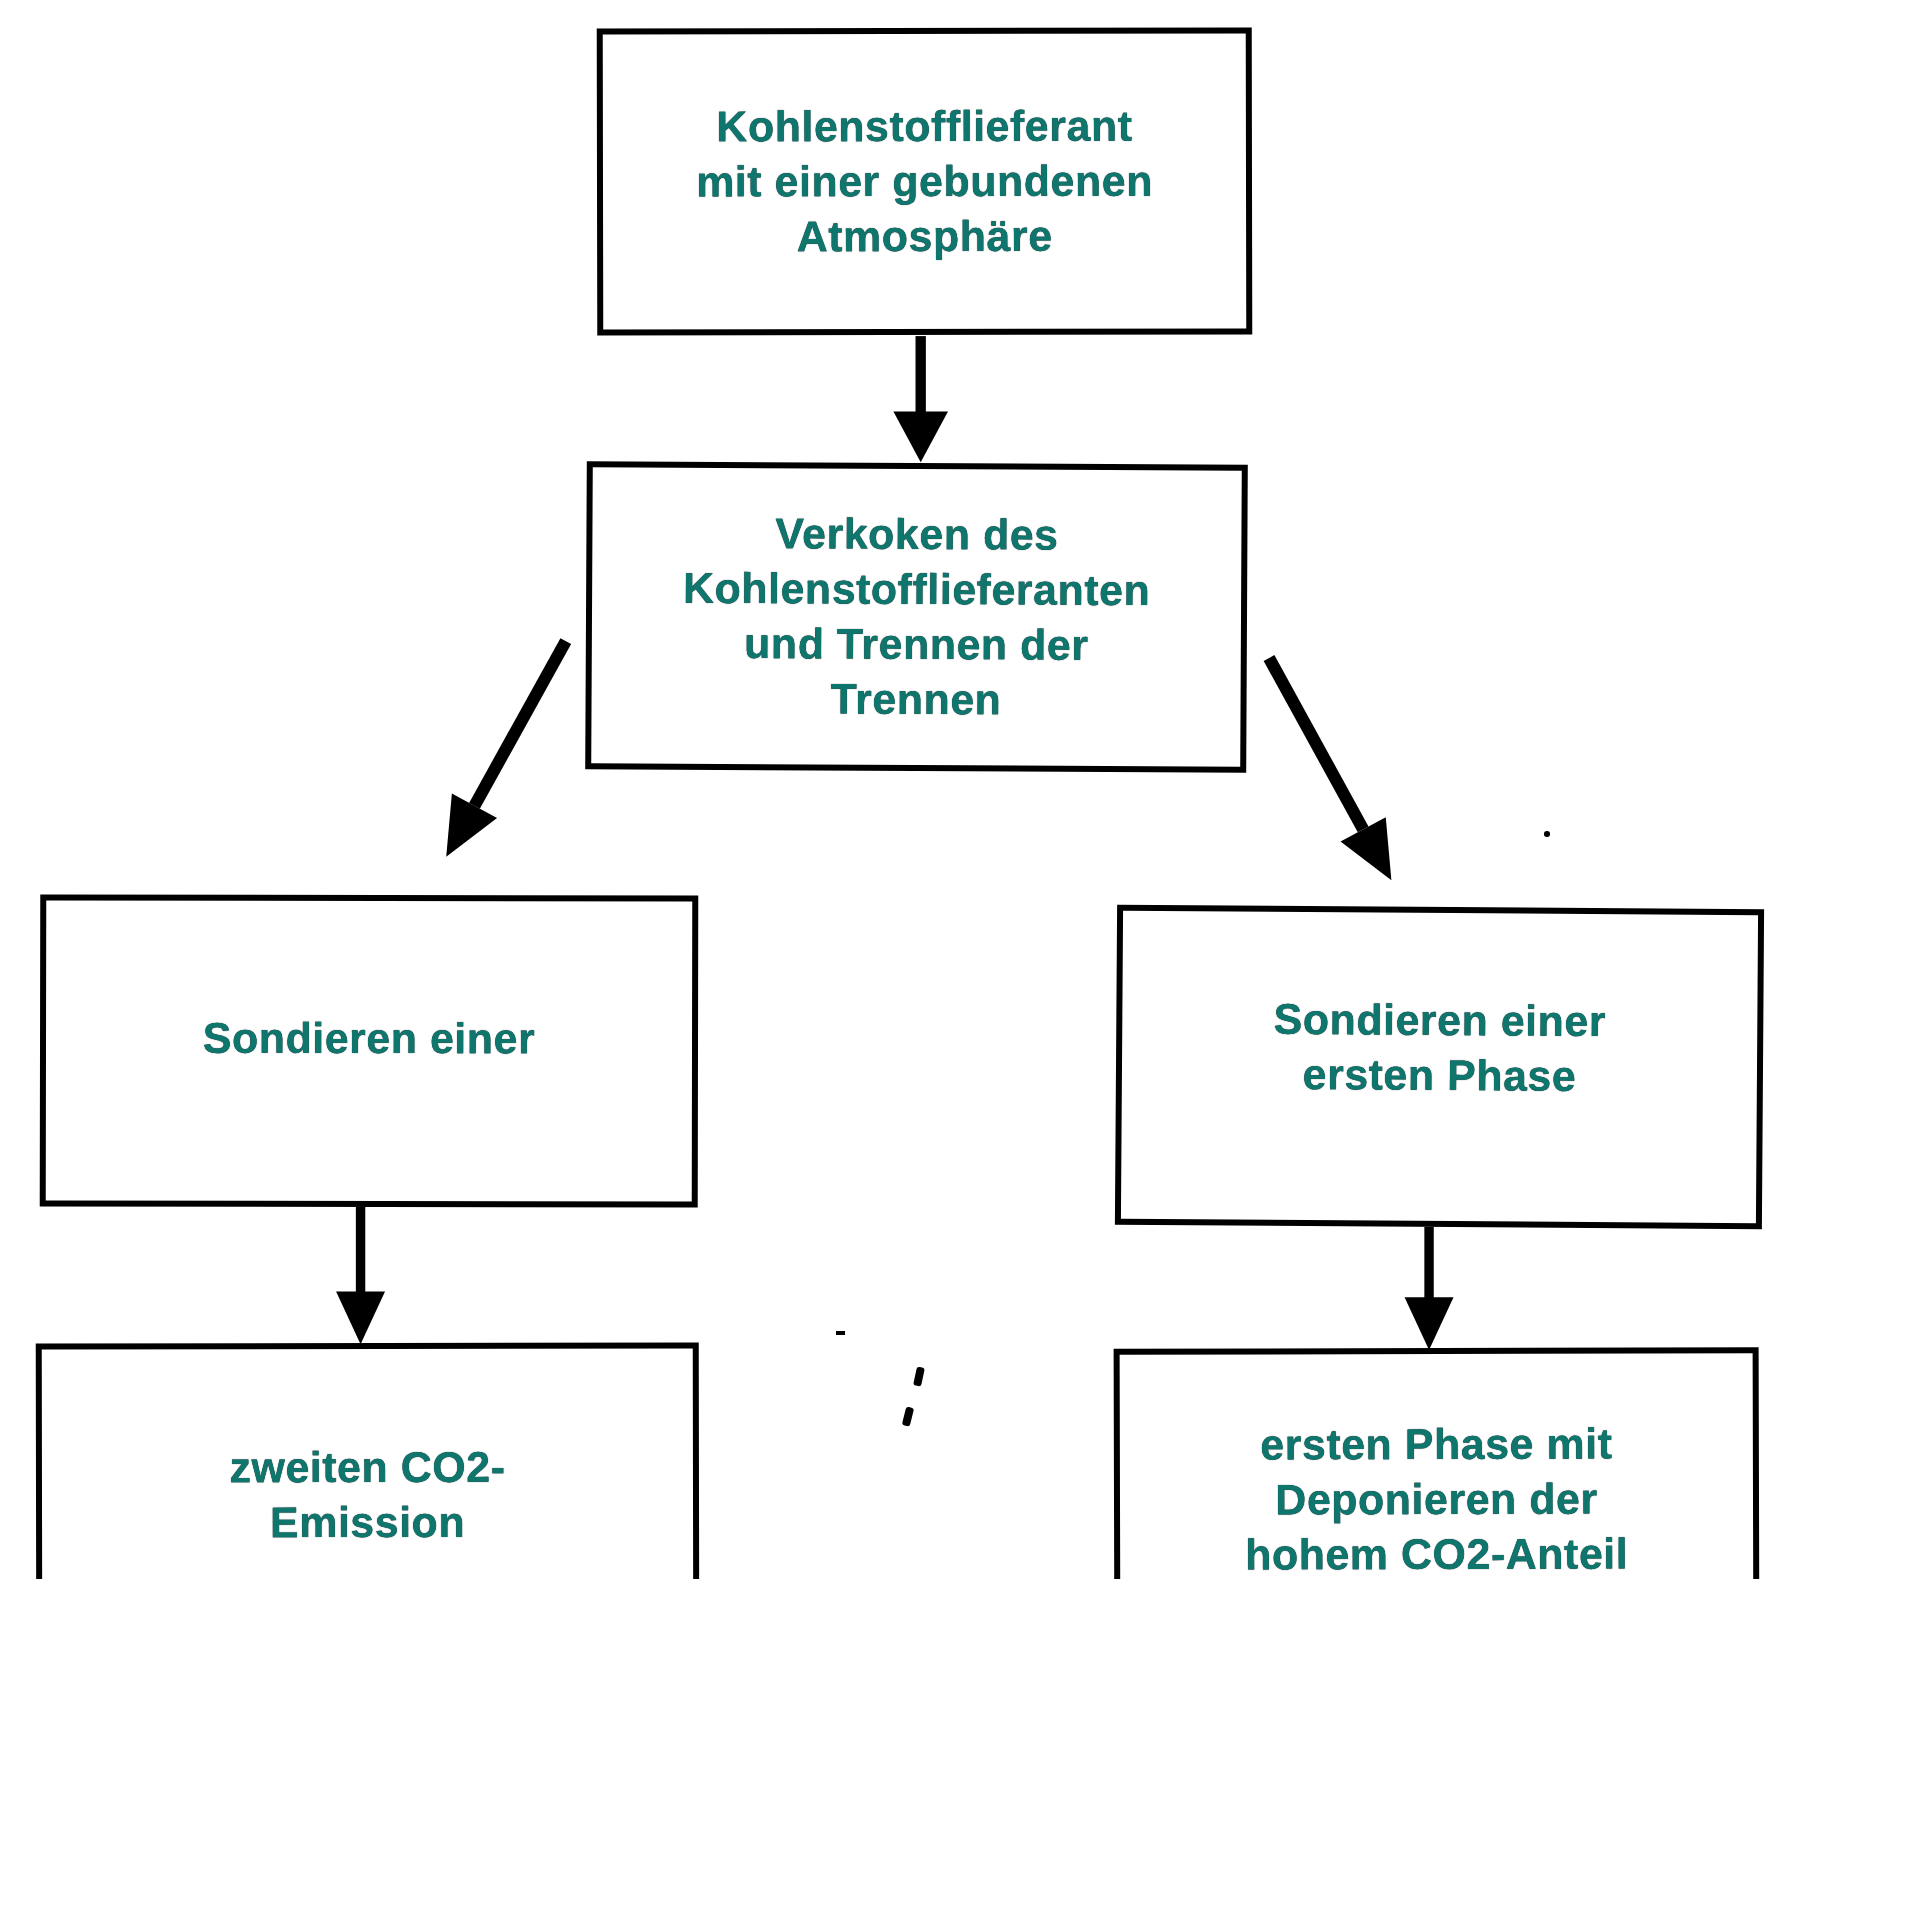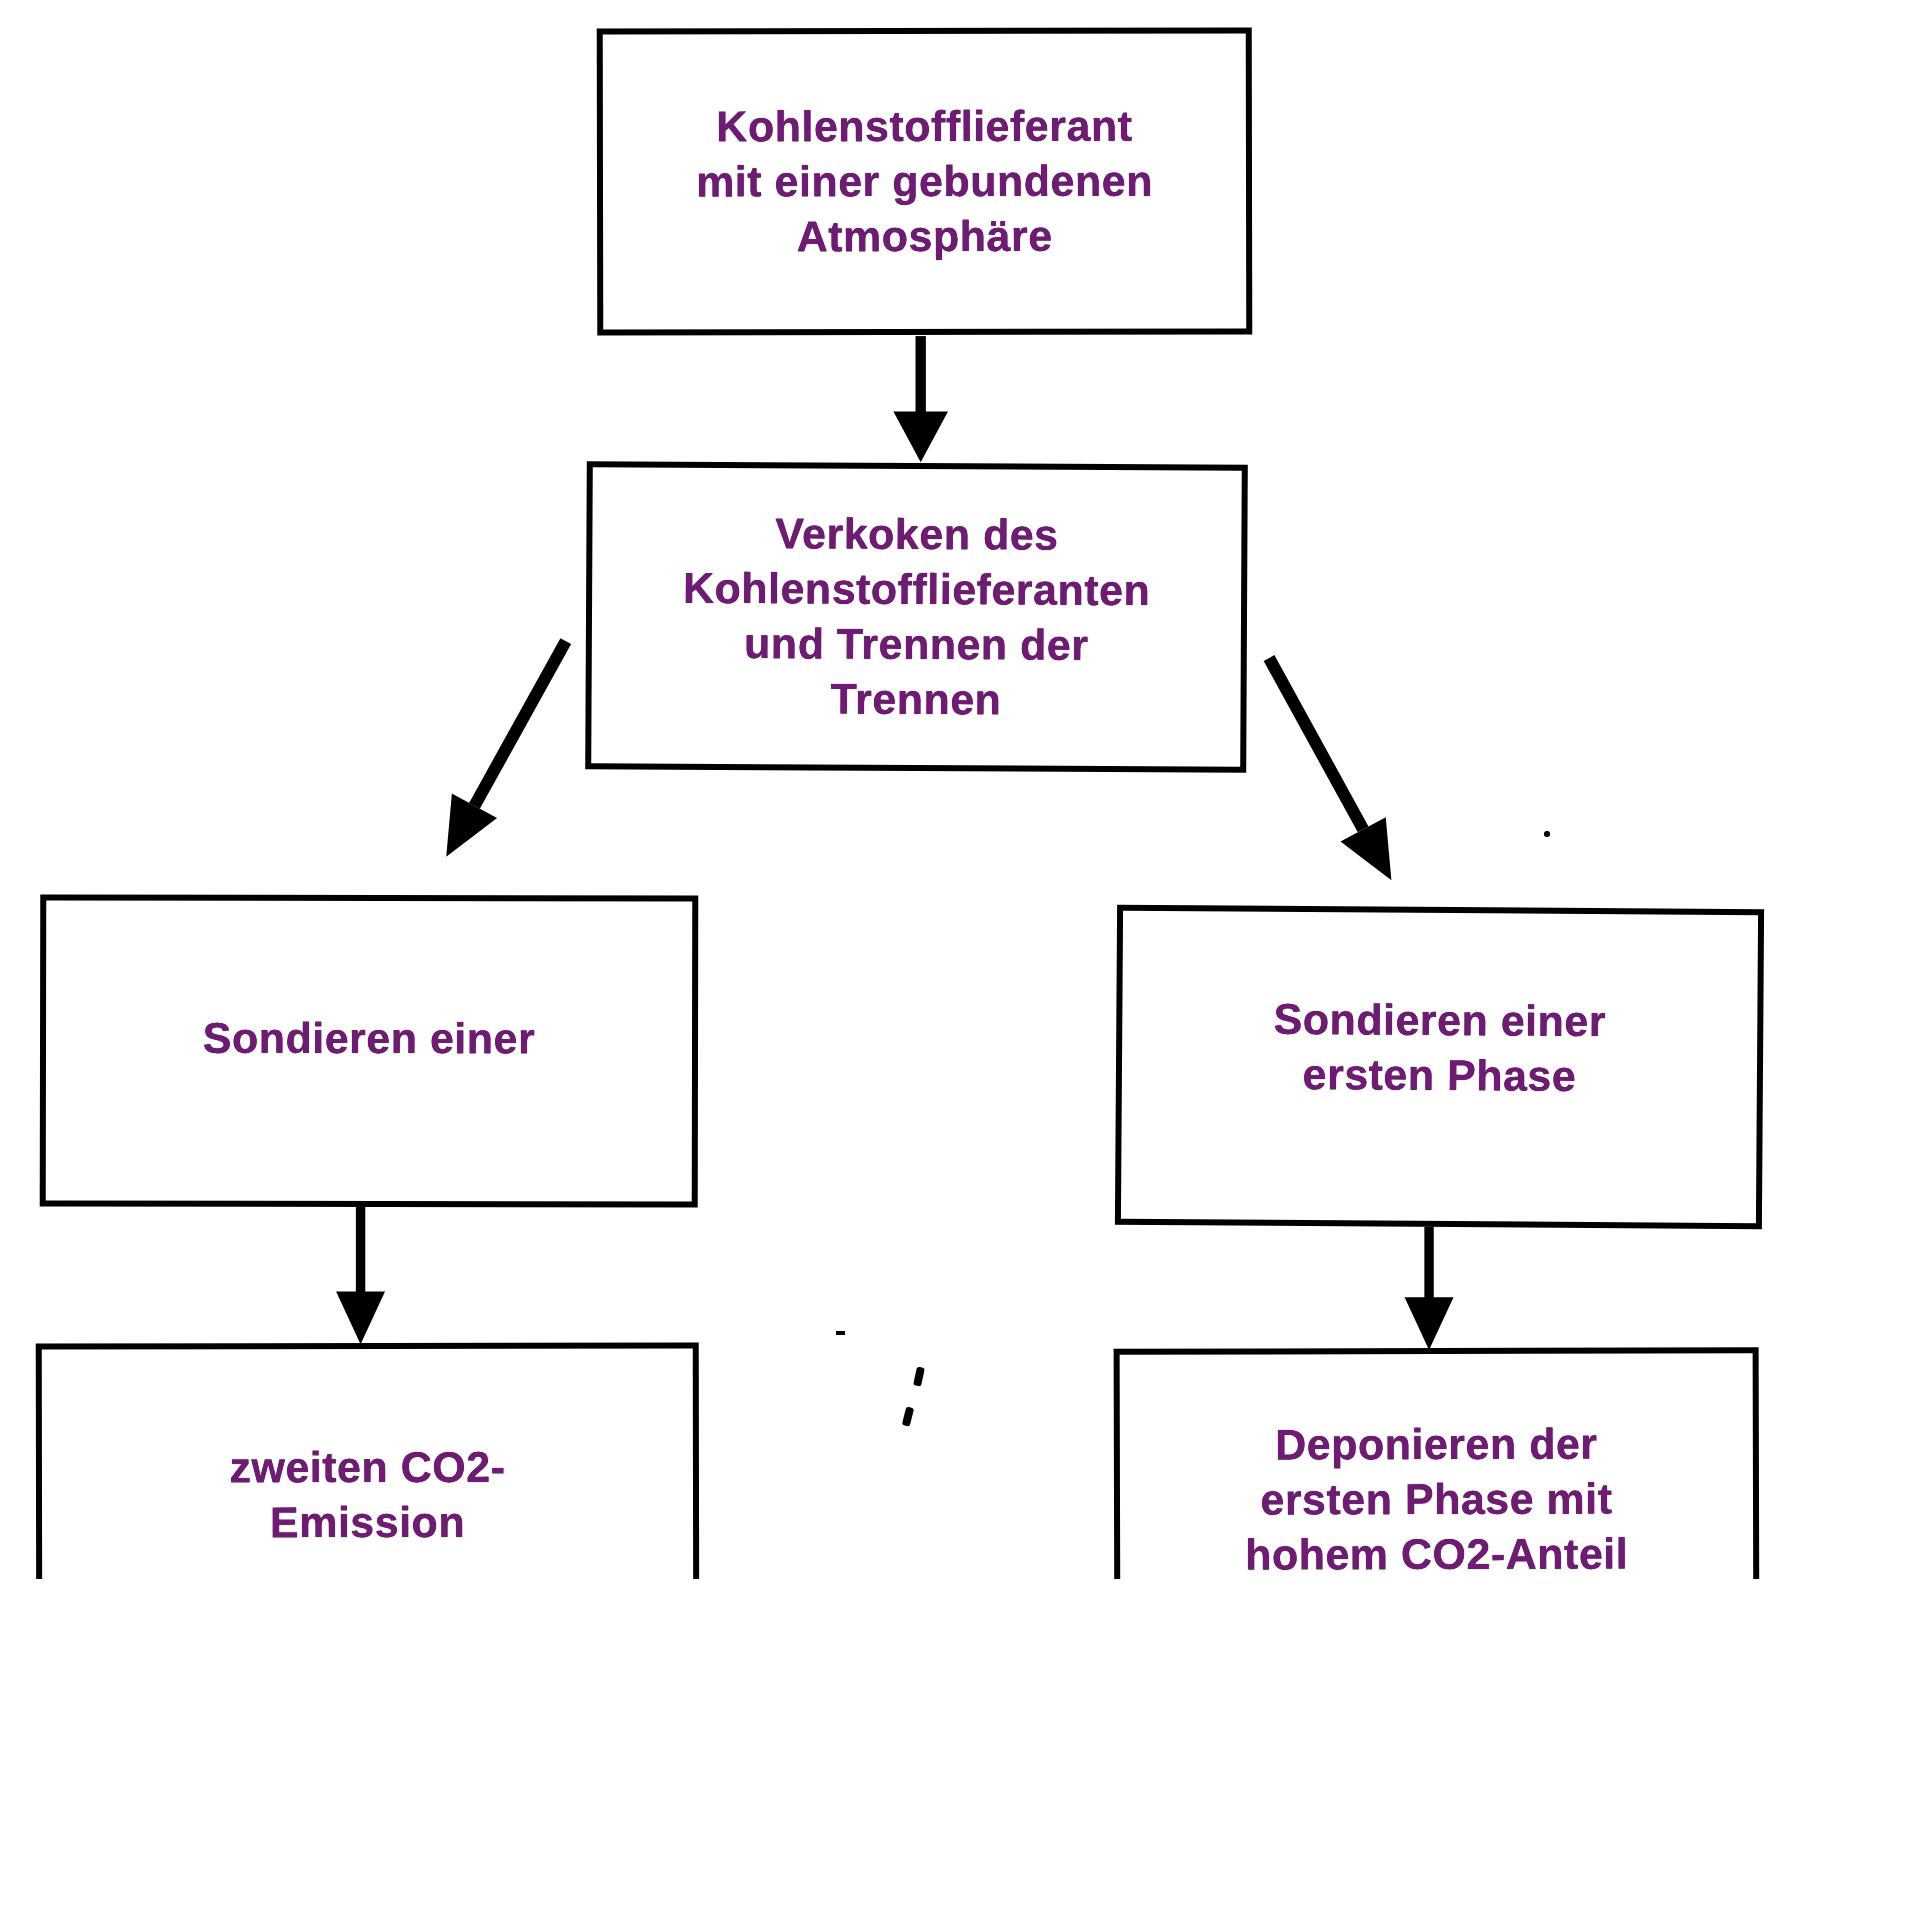--- a/index.html
+++ b/index.html
@@ -6,21 +6,21 @@
     margin: 0;
     padding: 0;
     background: #ffffff;
   }
   #canvas {
     position: relative;
     width: 1928px;
     height: 1579px;
     background: #ffffff;
     font-family: "Liberation Sans", "DejaVu Sans", sans-serif;
-    color: #701a75;
+    color: #0f766e;
     overflow: hidden;
   }
   .node {
     position: absolute;
     border: 6.6px solid #000000;
     background: #ffffff;
     box-sizing: border-box;
     display: flex;
     flex-direction: column;
     align-items: center;
@@ -107,22 +107,22 @@
     <div class="ln">Sondieren einer</div>
     <div class="ln">ersten Phase</div>
   </div>
 
   <div class="node" id="node-energy-generation">
     <div class="ln">zweiten CO2-</div>
     <div class="ln">Emission</div>
   </div>
 
   <div class="node" id="node-landfill-first-phase">
+    <div class="ln">ersten Phase mit</div>
     <div class="ln">Deponieren der</div>
-    <div class="ln">ersten Phase mit</div>
     <div class="ln">hohem CO2-Anteil</div>
   </div>
 
   <div class="artifact" id="artifact-dot"></div>
   <div class="artifact" id="artifact-comma1"></div>
   <div class="artifact" id="artifact-comma2"></div>
   <div class="artifact" id="artifact-dash"></div>
 
 </div>
 

